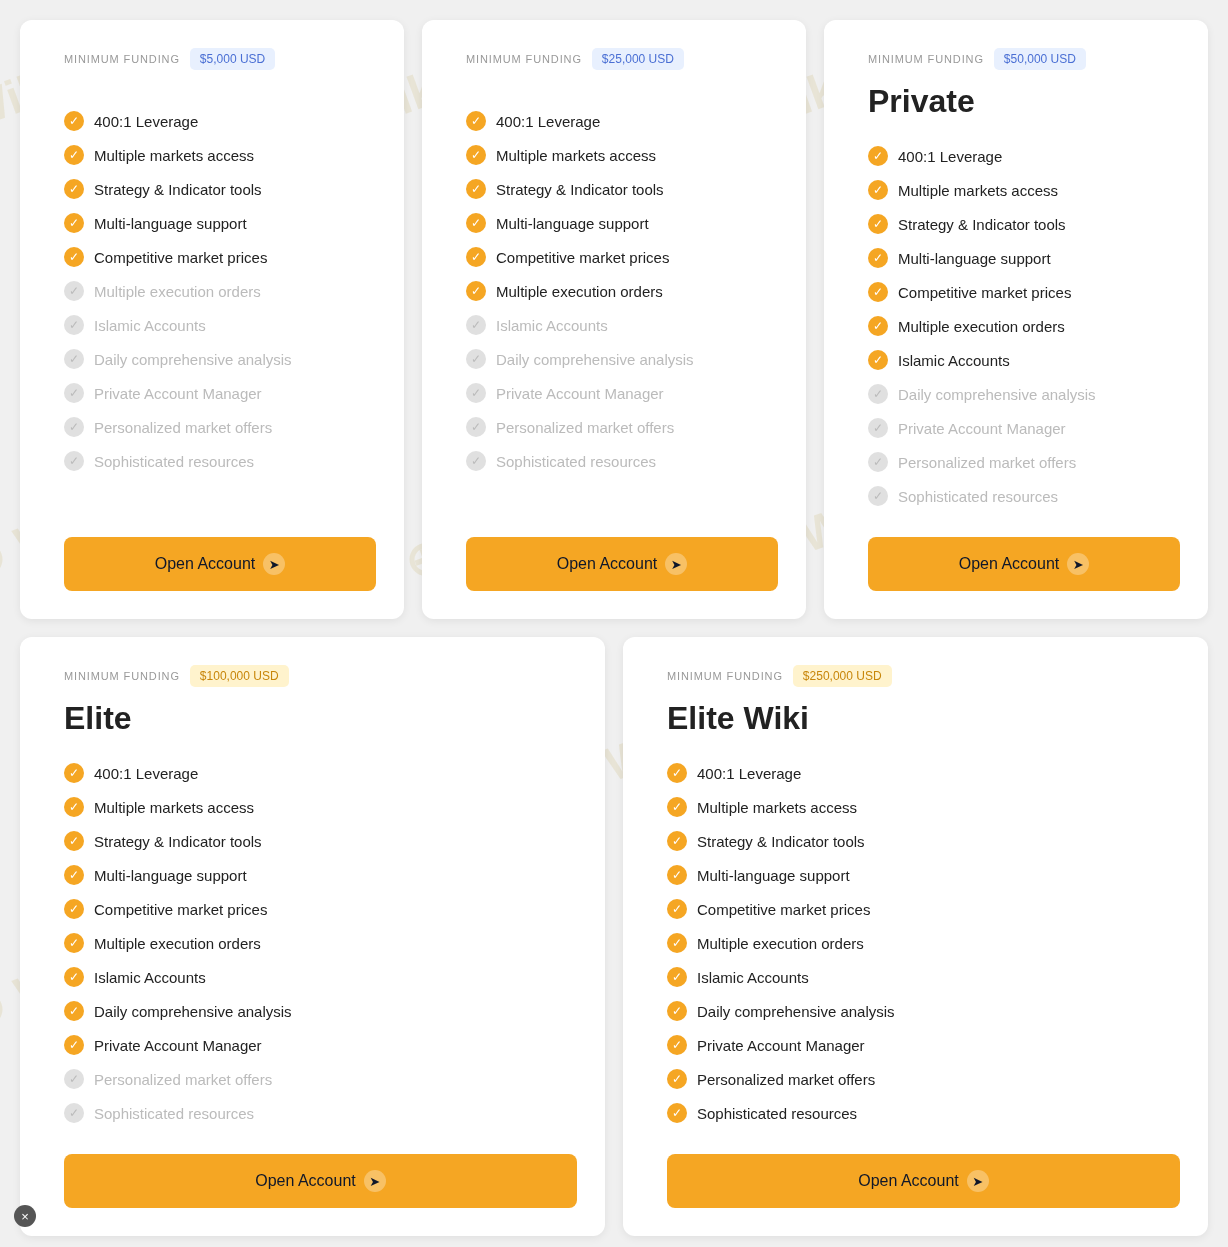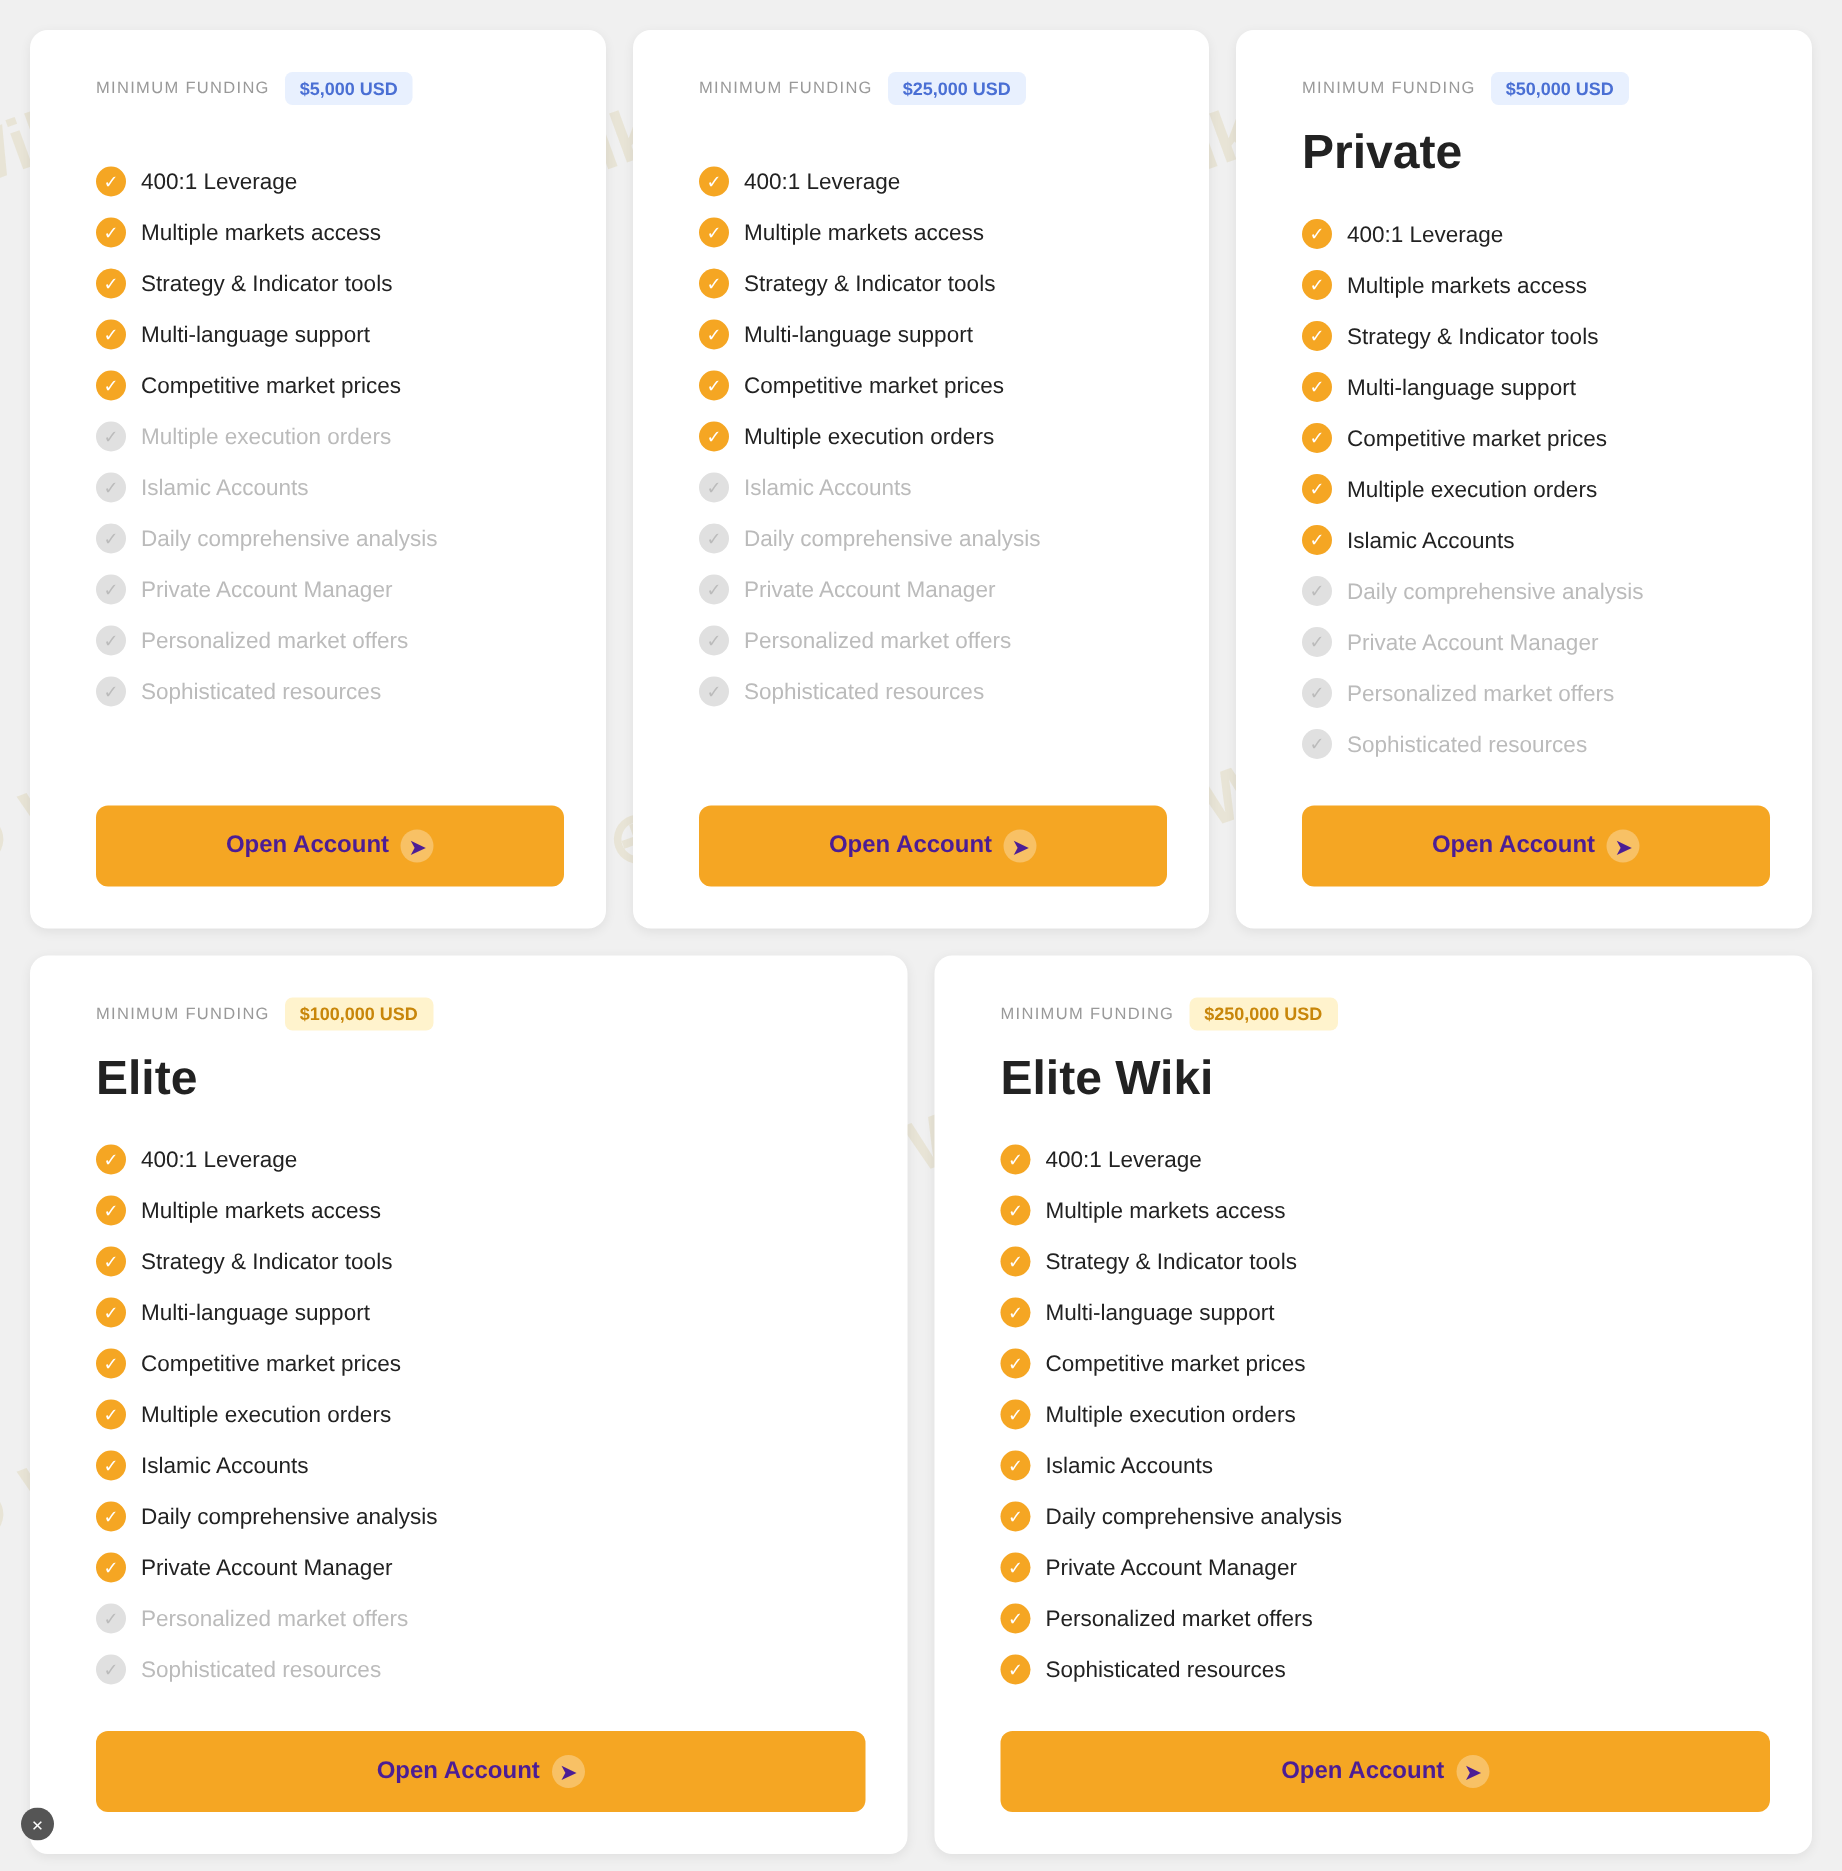--- a/index.html
+++ b/index.html
@@ -73,21 +73,21 @@
       color: #999;
       letter-spacing: 0.08em;
       text-transform: uppercase;
       font-weight: 500;
     }
 
     .min-funding-badge {
       background: #e8f0fe;
       color: #4a6fd4;
       font-size: 12px;
-      font-weight: 700;
+      font-weight: 400;
       padding: 4px 10px;
       border-radius: 5px;
     }
 
     .min-funding-badge.gold {
       background: #fff3cd;
       color: #c8860a;
     }
 
     .card-title {
@@ -135,26 +135,26 @@
       color: #fff;
     }
 
     .check-icon.inactive {
       background: #e0e0e0;
       color: #bbb;
     }
 
     .open-account-btn {
       background: #f5a623;
-      color: #4c1d95;
+      color: #0f172a;
       border: none;
       border-radius: 8px;
       padding: 16px 24px;
       font-size: 16px;
-      font-weight: 700;
+      font-weight: 400;
       cursor: pointer;
       width: 100%;
       display: flex;
       align-items: center;
       justify-content: center;
       gap: 8px;
       transition: background 0.2s;
     }
 
     .btn-arrow {

